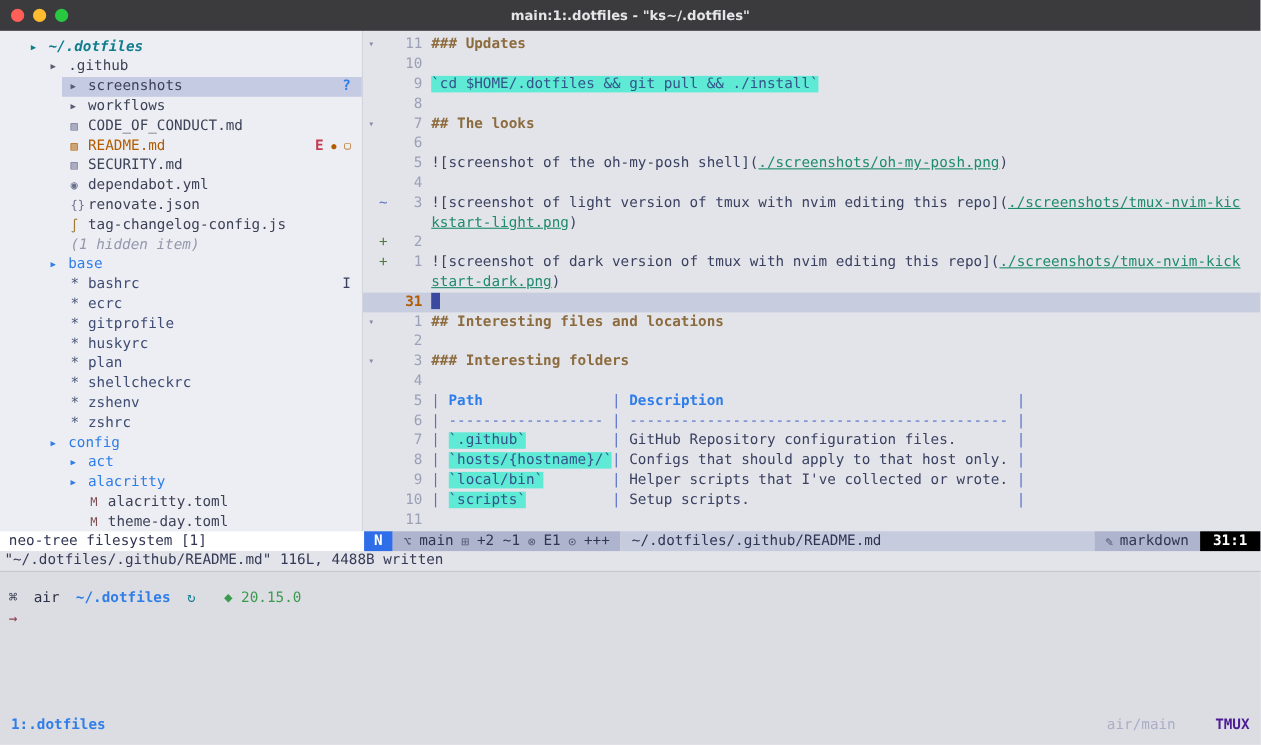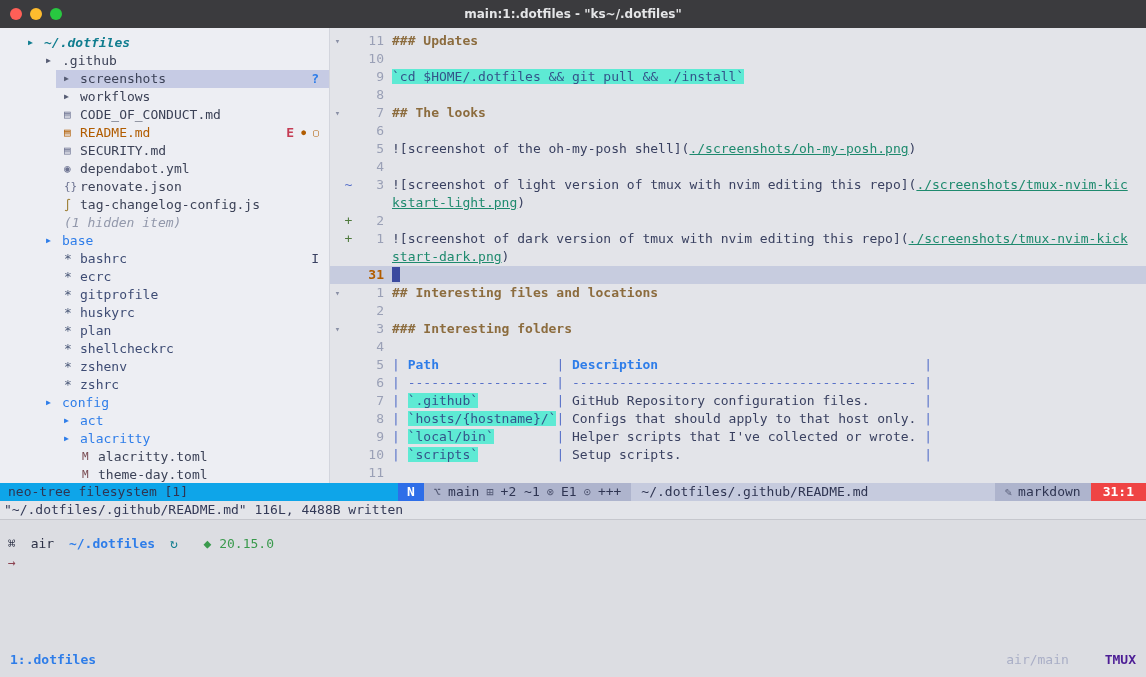--- a/index.html
+++ b/index.html
@@ -59,27 +59,27 @@
   .p { color:#3a4161; }
   .sp { color:#3a4161; }
   .u { color:#1e8a6e; text-decoration:underline; }
   .code { background:#5eead4; color:#34548a; }
   .pi { color:#5871c9; }
   .th { color:#2e7de9; font-weight:bold; }
   .cursor { display:inline-block; width:8px; height:15px; background:#3b4a9f; vertical-align:-3px; }
 
   
   .statusrow { display:flex; height:18px; line-height:18px; color:#2f3552; }
-  .seg.neotree { width:398px; background:#0ea5e9; padding-left:8px; }
+  .seg.neotree { width:331px; background:#ffffff; padding-left:8px; }
   .seg.mode { background:#2e6ee8; color:#fff; font-weight:bold; padding:0 9px; }
   .seg.git { background:#aeb4cd; display:flex; align-items:center; gap:7px; padding:0 10px; }
   .slicon { opacity:.7; font-size:12px; }
   .seg.file { flex:1; background:#c6cbde; padding-left:10px; overflow:hidden; }
   .seg.ft { background:#aeb4cd; display:flex; align-items:center; gap:6px; padding:0 10px; }
-  .seg.pos { background:#ef4444; color:#fff; font-weight:bold; padding:0 12px; }
+  .seg.pos { background:#000000; color:#fff; font-weight:bold; padding:0 12px; }
 
   .cmdline { height:18px; line-height:18px; padding-left:4px; color:#343a57; background:#e3e4e9; }
 
   
   .bottom { position:relative; height:158px; background:#dcdde2; border-top:1px solid #c6c7cd; }
   .promptline { margin:16px 0 0 8px; color:#2b3045; }
   .ppath { color:#2e7de9; font-weight:bold; margin-left:7px; }
   .phost { margin-left:7px; }
   .psync { color:#107d8f; margin-left:7px; }
   .pnode { color:#3a9a4d; margin-left:18px; }

